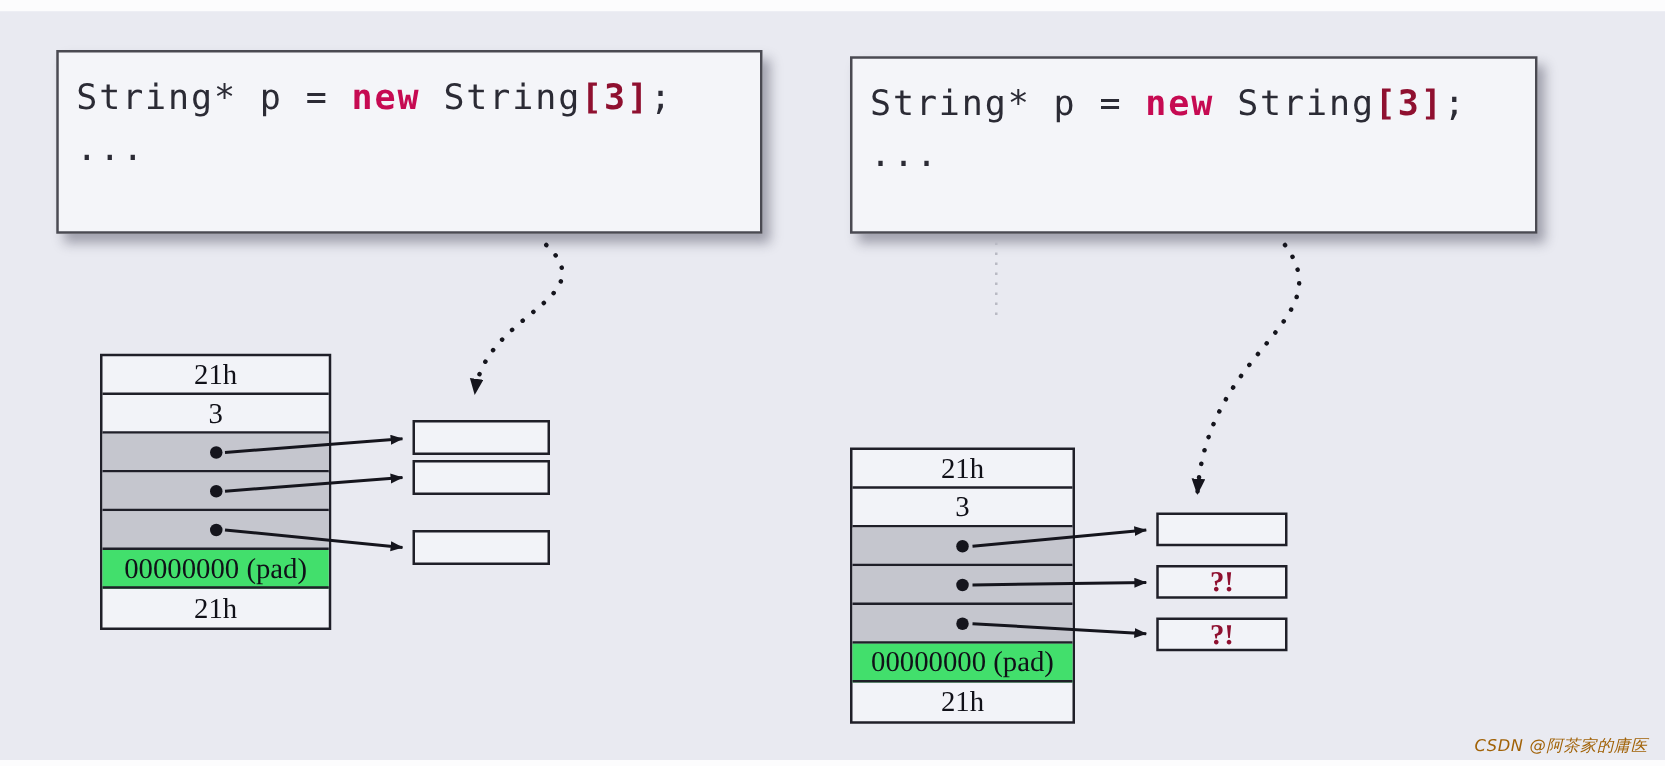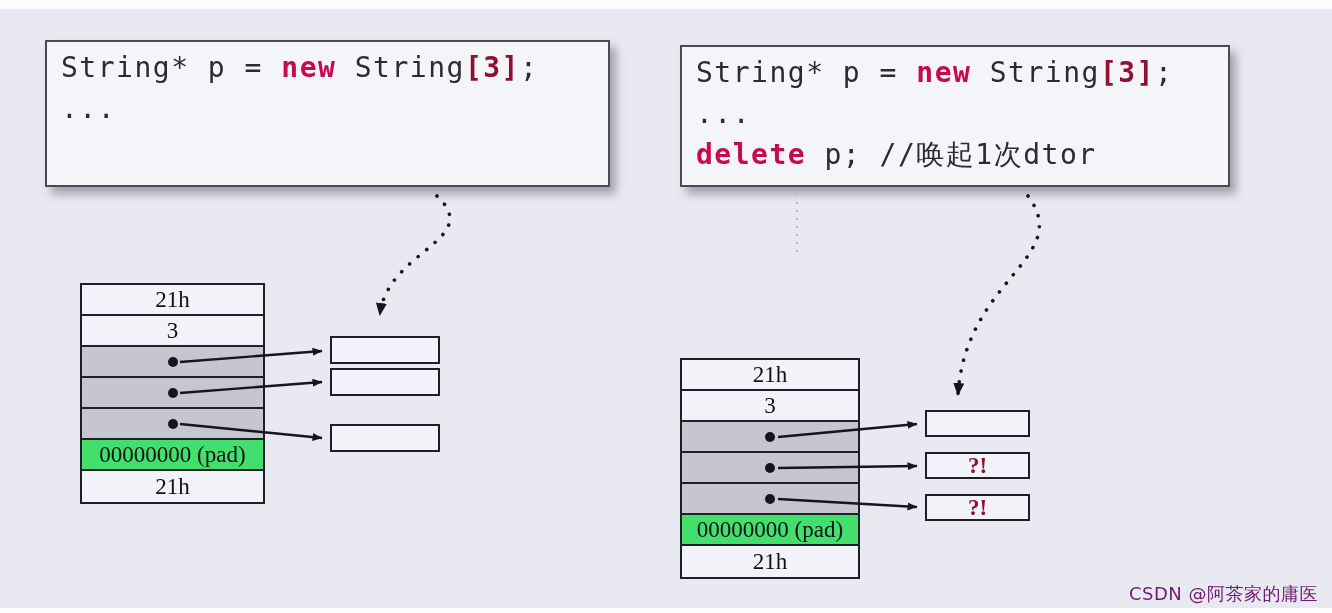--- a/index.html
+++ b/index.html
@@ -15,21 +15,21 @@
   }
   .letterbox { position: absolute; left: 0; width: 100%; background: #fcfcfd; }
   .letterbox.top { top: 0; height: 9px; }
   .letterbox.bottom { bottom: 0; height: 5px; }
 
   .codebox {
     position: absolute;
     background: #f4f5f9;
     border: 2px solid #4a4a52;
     box-shadow: 6px 7px 9px rgba(40, 40, 60, 0.38);
-    padding: 5px 14px;
+    padding: 15px 14px;
     font-family: "DejaVu Sans Mono", "Liberation Mono", monospace;
     font-size: 28px;
     color: #2b2b35;
     letter-spacing: 1.5px;
     line-height: 41px;
   }
   .codebox.left { left: 45px; top: 40px; width: 565px; height: 147px; }
   .codebox.right { left: 680px; top: 45px; width: 550px; height: 142px; }
   .codeline { white-space: pre; }
   .kw { color: var(--keyword, #c60a52); font-weight: bold; }
@@ -86,42 +86,42 @@
   .tb-r1 { left: 925px; top: 410px; width: 105px; height: 27px; }
   .tb-r2 { left: 925px; top: 452px; width: 105px; height: 27px; }
   .tb-r3 { left: 925px; top: 494px; width: 105px; height: 27px; }
 
   svg.overlay { position: absolute; left: 0; top: 0; pointer-events: none; }
 
   .watermark {
     position: absolute;
     right: 14px;
     bottom: 7px;
-    font-size: 18px;
-    color: #701a75;
+    font-size: 13px;
+    color: #a16207;
     letter-spacing: 0.5px;
+    font-style: italic;
   }
 </style>
 </head>
 <body>
 
 <div class="canvas">
 
   <div class="letterbox top"></div>
   <div class="letterbox bottom"></div>
 
   <div class="codebox left">
     <div class="codeline"><span>String* p = </span><span class="kw">new</span><span> String</span><span class="br">[3]</span><span>;</span></div>
     <div class="codeline"><span>...</span></div>
   </div>
 
   <div class="codebox right">
     <div class="codeline"><span>String* p = </span><span class="kw">new</span><span> String</span><span class="br">[3]</span><span>;</span></div>
     <div class="codeline"><span>...</span></div>
-    <div class="codeline"><span class="kw">delete</span><span> p; </span><span>//唤起1次dtor</span></div>
   </div>
 
   <div class="annotation">
   </div>
 
   <div class="memtable left">
     <div class="mrow">21h</div>
     <div class="mrow">3</div>
     <div class="mrow ptr">
         <span class="dot"></span>

